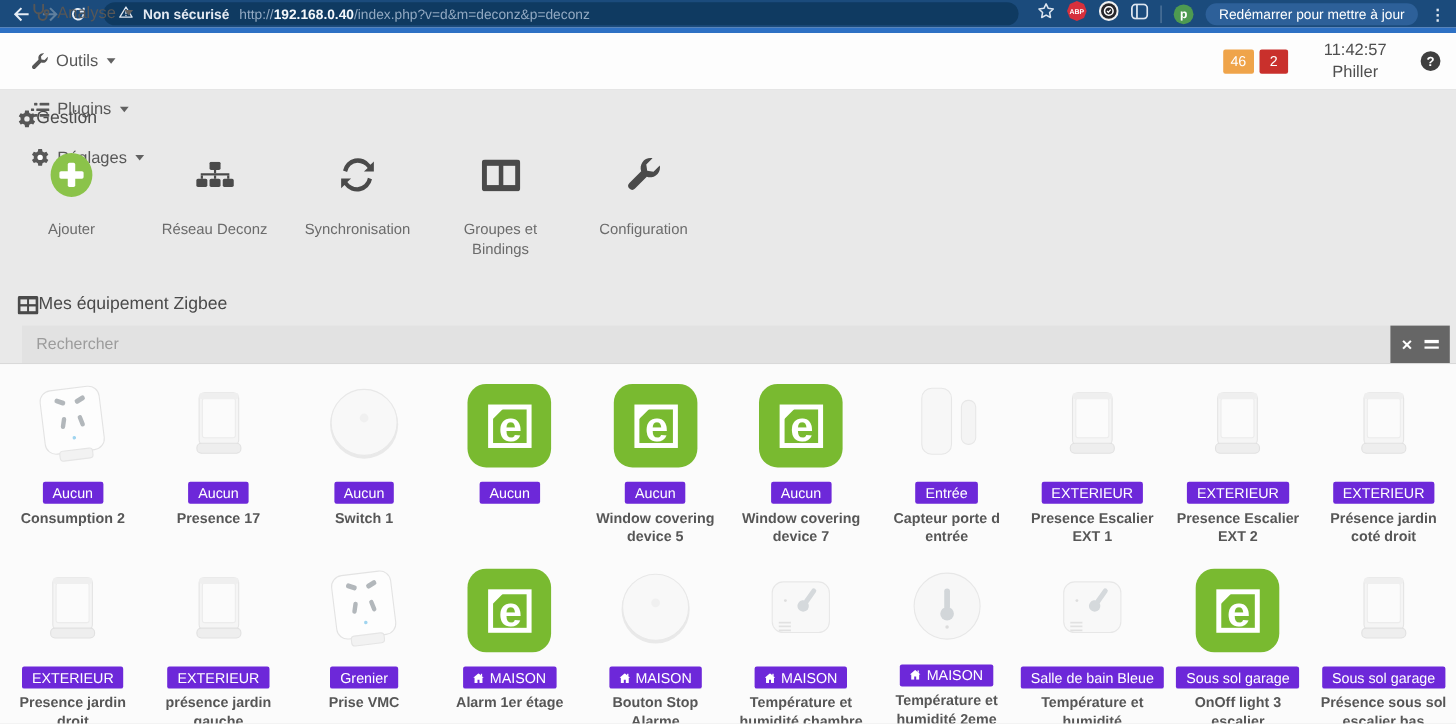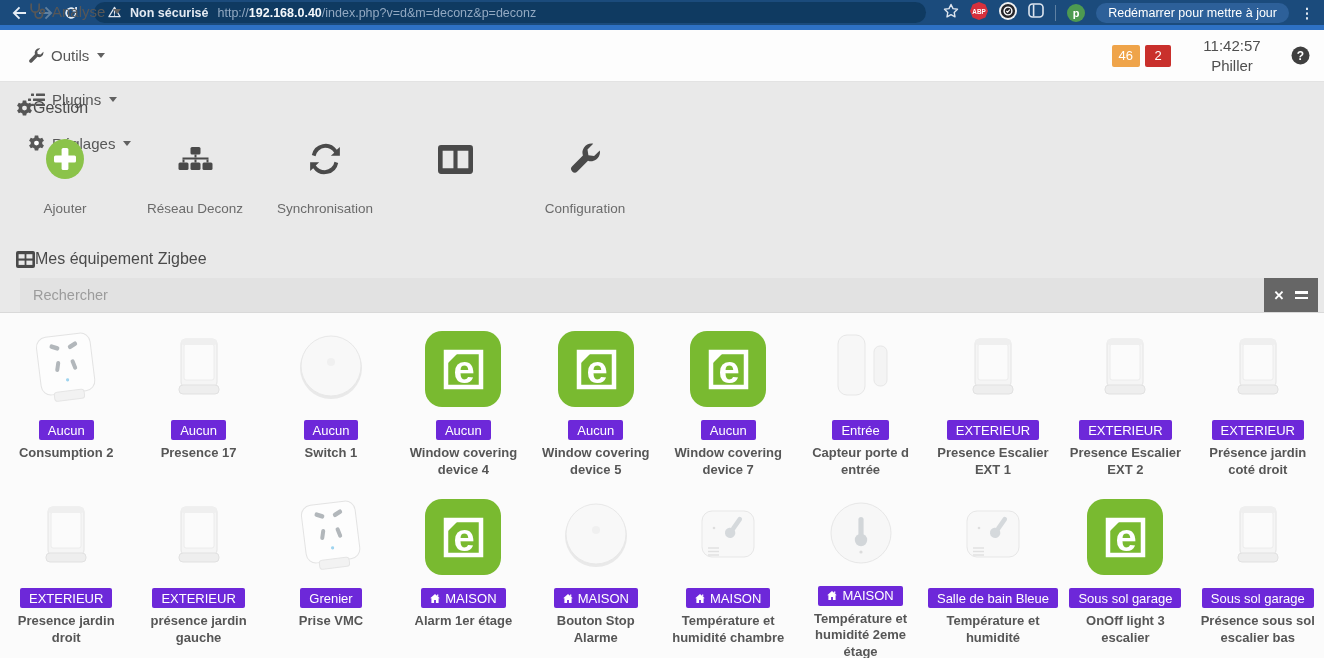--- a/index.html
+++ b/index.html
@@ -245,20 +245,21 @@
           <span class="albl">Synchronisation</span>
         </div>
         <div class="action">
           <span class="aicon icon">
             <svg width="35" height="29" viewBox="0 0 34 28">
               <rect width="34" height="28" rx="3" fill="#4a4a4a"></rect>
               <rect x="4.5" y="5.5" width="10.5" height="17" fill="#e9e9e9"></rect>
               <rect x="19" y="5.5" width="10.5" height="17" fill="#e9e9e9"></rect>
             </svg>
           </span>
+          <span class="albl">Groupes et Bindings</span>
         </div>
         <div class="action">
           <span class="aicon icon">
             <svg width="32" height="32" viewBox="0 0 32 32">
               <path d="M31 9.2a9 9 0 0 1-12 8.5L8.3 28.4a3.6 3.6 0 0 1-5.1-5.1L13.9 12.6a9 9 0 0 1 8.5-12c.6 0 1.2.1 1.8.2L18.5 6.5l.9 5.7 5.7.9 5.7-5.7c.1.6.2 1.2.2 1.8z" fill="#4a4a4a"></path>
             </svg>
           </span>
           <span class="albl">Configuration</span>
         </div>
       </div>
@@ -337,21 +338,20 @@
             <svg width="80" height="80" viewBox="0 0 80 80">
               <rect x="2" y="2" width="76" height="76" rx="17" fill="#79ba30"></rect>
               <rect x="23" y="23" width="35" height="35" fill="none" stroke="#fff" stroke-width="4.5"></rect>
               <path d="M23 23h13l-13 13z" fill="#fff"></path>
               <text x="41" y="54" text-anchor="middle" font-size="38" font-weight="bold" fill="#fff">e</text>
             </svg>
           </div>
           <span class="room-badge">
             <span>Aucun</span>
           </span>
-          <div class="dev-name">Window covering device 4</div>
         </div>
         <div class="cell">
           <div class="dev-img">
             <svg width="80" height="80" viewBox="0 0 80 80">
               <rect x="2" y="2" width="76" height="76" rx="17" fill="#79ba30"></rect>
               <rect x="23" y="23" width="35" height="35" fill="none" stroke="#fff" stroke-width="4.5"></rect>
               <path d="M23 23h13l-13 13z" fill="#fff"></path>
               <text x="41" y="54" text-anchor="middle" font-size="38" font-weight="bold" fill="#fff">e</text>
             </svg>
           </div>

